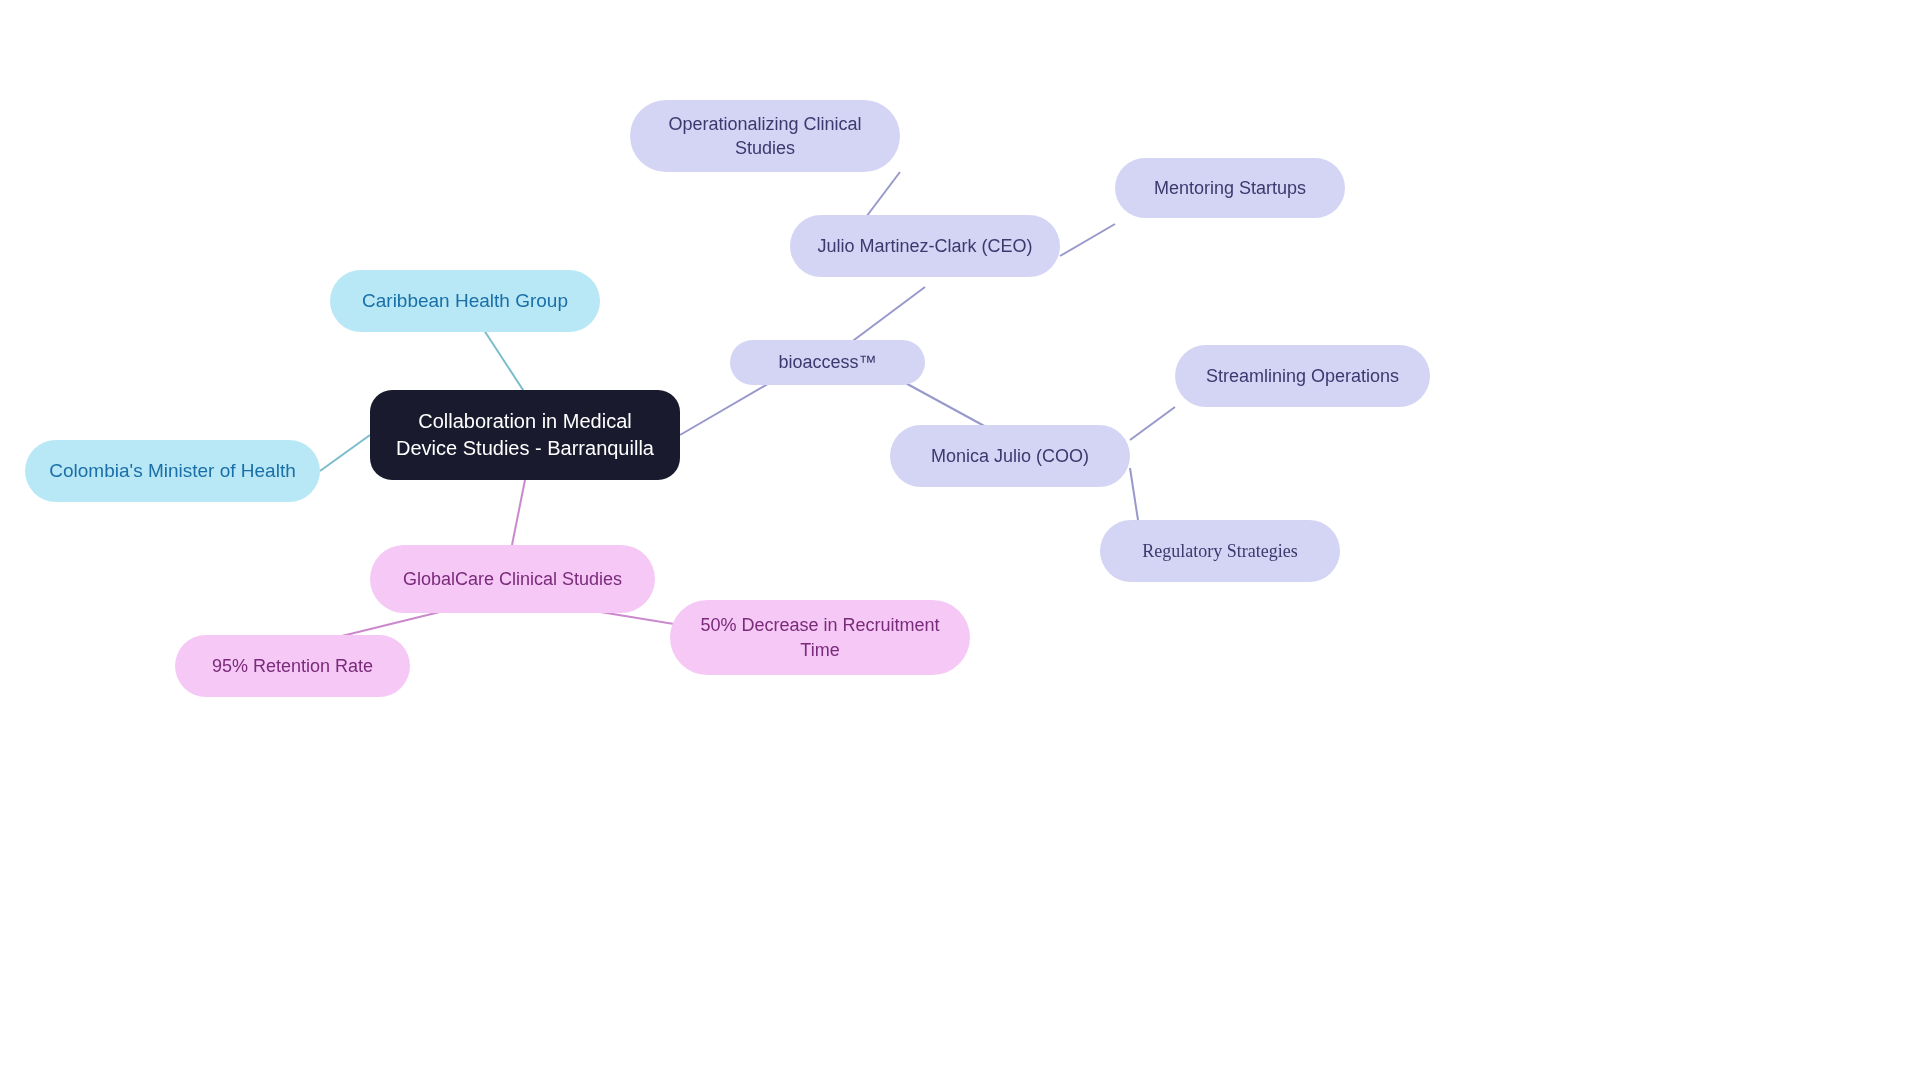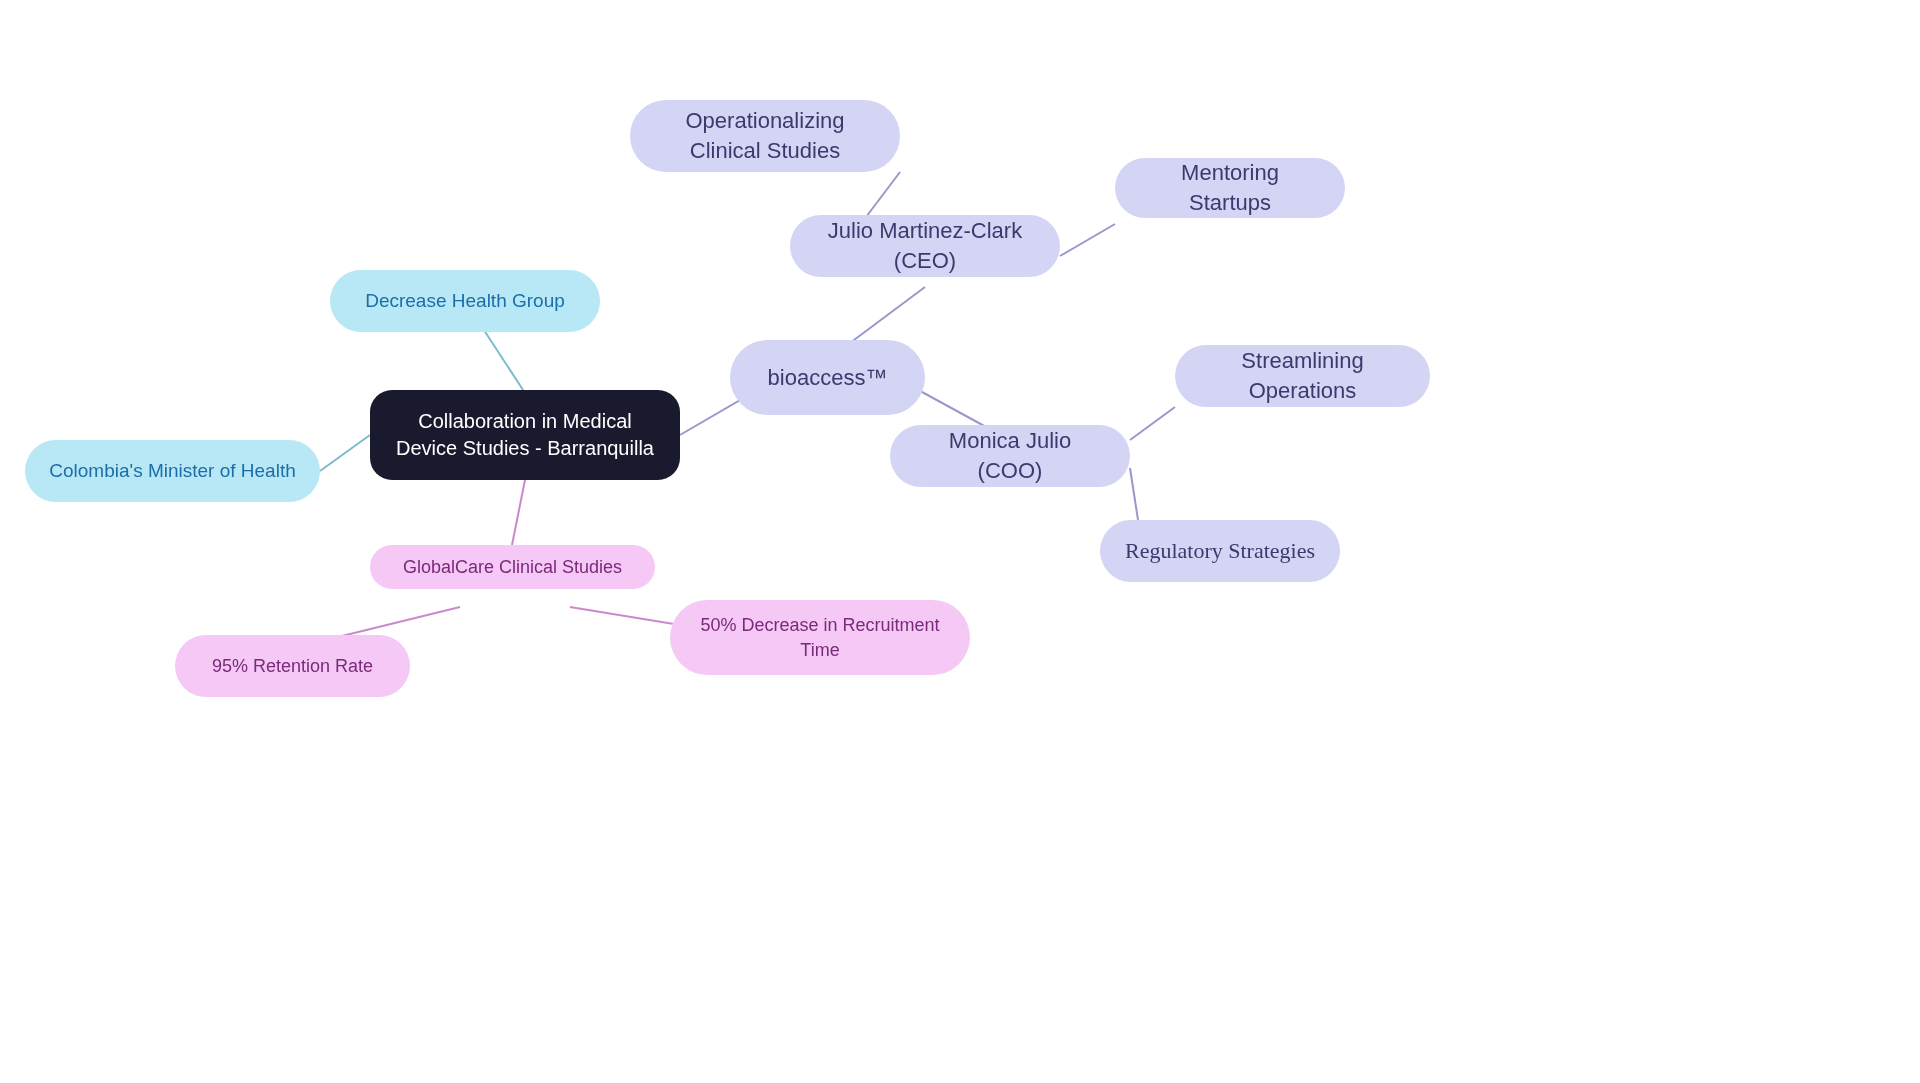--- a/index.html
+++ b/index.html
@@ -39,21 +39,21 @@
       border-radius: 22px;
     }
     .node-blue {
       background: #b8e8f5;
       color: #1a6fa8;
       font-size: 19px;
     }
     .node-purple {
       background: #d4d4f5;
       color: #3a3a6e;
-      font-size: 22px;
+      font-size: 18px;
     }
     .node-pink {
       background: #f5c8f5;
       color: #7a2a7a;
       font-size: 18px;
     }
   </style>
 </head>
 <body>
 
@@ -79,31 +79,31 @@
 
   <line x1="1060" y1="256" x2="1115" y2="224" stroke="#9898cc" stroke-width="2"></line>
 
   <line x1="1130" y1="440" x2="1175" y2="407" stroke="#9898cc" stroke-width="2"></line>
 
   <line x1="1130" y1="468" x2="1140" y2="533" stroke="#9898cc" stroke-width="2"></line>
 </svg>
 
 <div class="node node-center" style="left:370px; top:390px; width:310px; height:90px;">Collaboration in Medical Device Studies - Barranquilla</div>
 
-<div class="node node-blue" style="left:330px; top:270px; width:270px; height:62px;">Decrease Health Group</div>
+<div class="node node-blue" style="left:330px; top:270px; width:270px; height:62px;">Caribbean Health Group</div>
 
 <div class="node node-blue" style="left:25px; top:440px; width:295px; height:62px;">Colombia's Minister of Health</div>
 
-<div class="node node-pink" style="left:370px; top:545px; width:285px; height:44px;text-align:center;">GlobalCare Clinical Studies</div>
+<div class="node node-pink" style="left:370px; top:545px; width:285px; height:68px;text-align:center;">GlobalCare Clinical Studies</div>
 
 <div class="node node-pink" style="left:175px; top:635px; width:235px; height:62px;">95% Retention Rate</div>
 
 <div class="node node-pink" style="left:670px; top:600px; width:300px; height:75px;">50% Decrease in Recruitment Time</div>
 
-<div class="node node-purple" style="left:730px; top:340px; width:195px; height:75px;">bioaccess™</div>
+<div class="node node-purple" style="left:730px; top:340px; width:195px; height:45px;">bioaccess™</div>
 
 <div class="node node-purple" style="left:790px; top:215px; width:270px; height:62px;">Julio Martinez-Clark (CEO)</div>
 
 <div class="node node-purple" style="left:630px; top:100px; width:270px; height:72px;">Operationalizing Clinical Studies</div>
 
 <div class="node node-purple" style="left:1115px; top:158px; width:230px; height:60px;">Mentoring Startups</div>
 
 <div class="node node-purple" style="left:890px; top:425px; width:240px; height:62px;">Monica Julio (COO)</div>
 
 <div class="node node-purple" style="left:1175px; top:345px; width:255px; height:62px;">Streamlining Operations</div>

